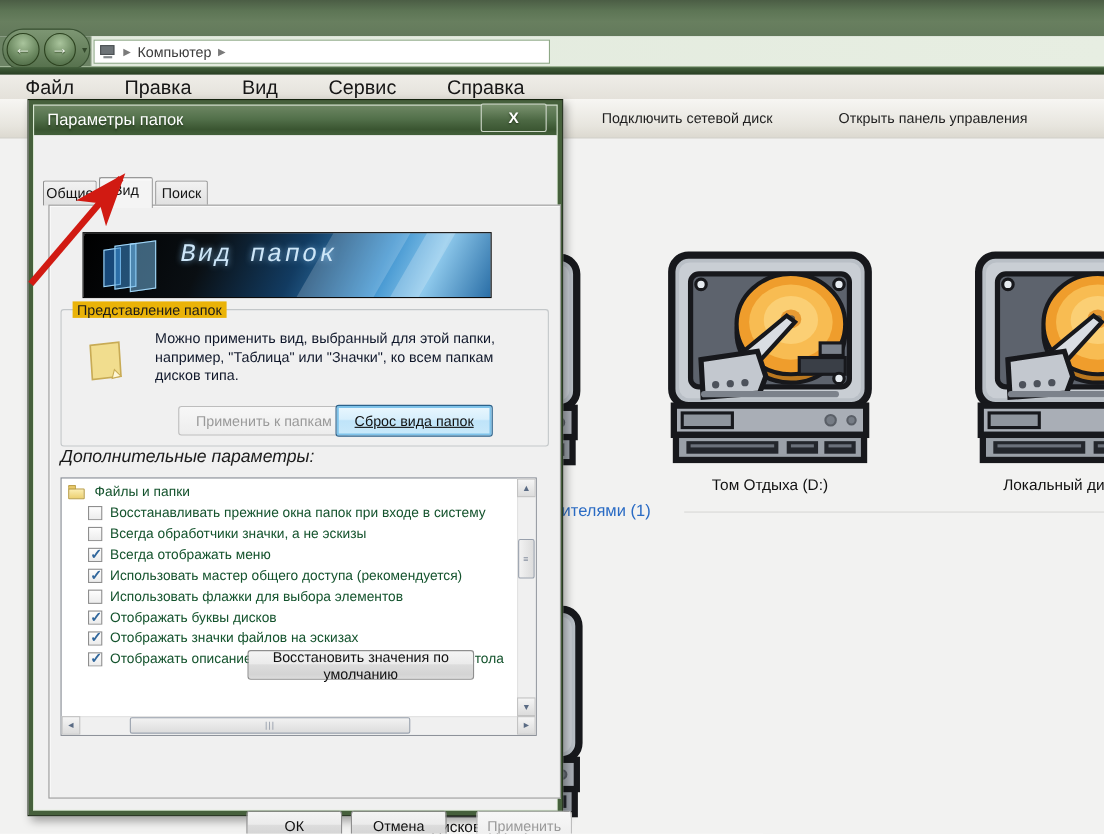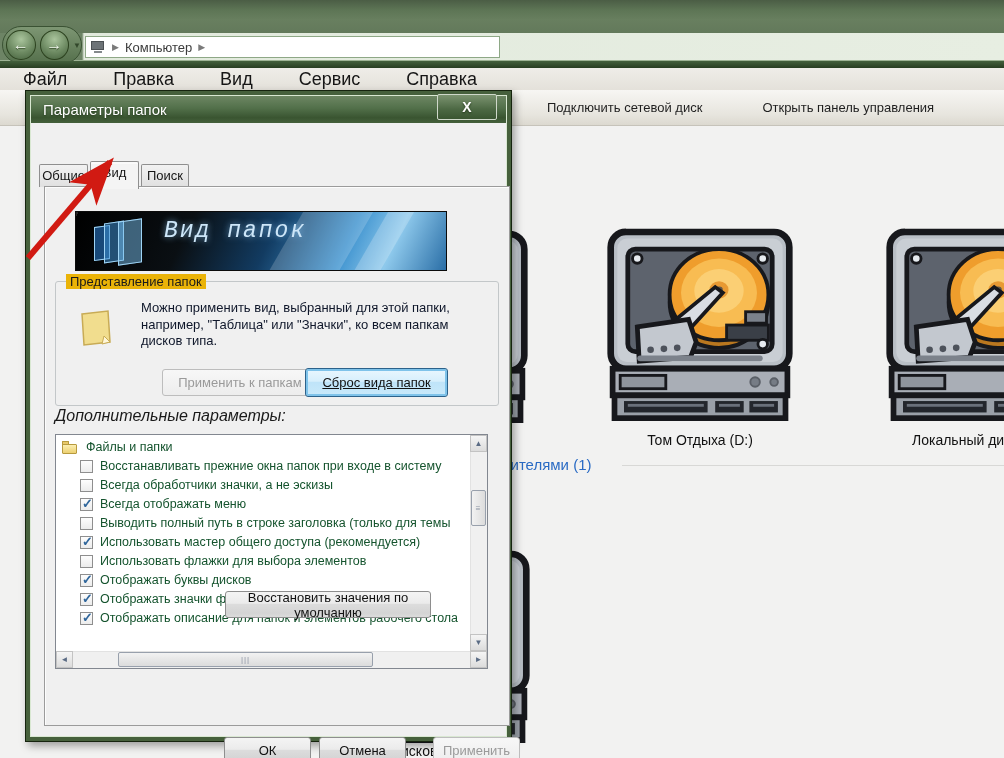--- a/index.html
+++ b/index.html
@@ -315,24 +315,20 @@
               </div>
             <div class="lrow">
                 <span class="cb" data-checked="false"></span>
                 <span>Всегда обработчики значки, а не эскизы</span>
               </div>
             <div class="lrow">
                 <span class="cb" data-checked="true"></span>
                 <span>Всегда отображать меню</span>
               </div>
             <div class="lrow">
-                <span class="cb" data-checked="false"></span>
-                <span>Выводить полный путь в строке заголовка (только для темы</span>
-              </div>
-            <div class="lrow">
                 <span class="cb" data-checked="true"></span>
                 <span>Использовать мастер общего доступа (рекомендуется)</span>
               </div>
             <div class="lrow">
                 <span class="cb" data-checked="false"></span>
                 <span>Использовать флажки для выбора элементов</span>
               </div>
             <div class="lrow">
                 <span class="cb" data-checked="true"></span>
                 <span>Отображать буквы дисков</span>

